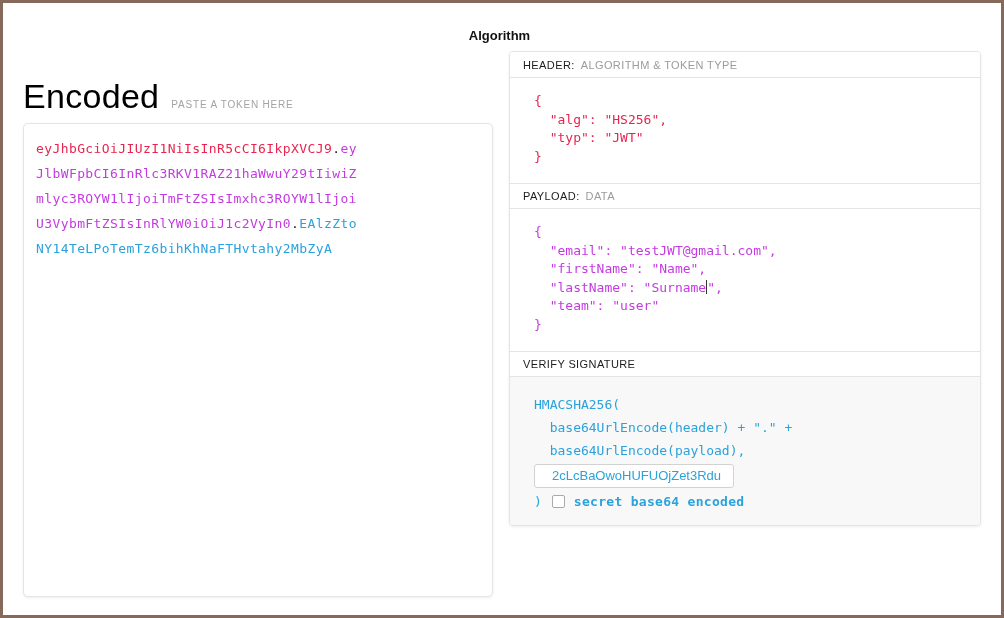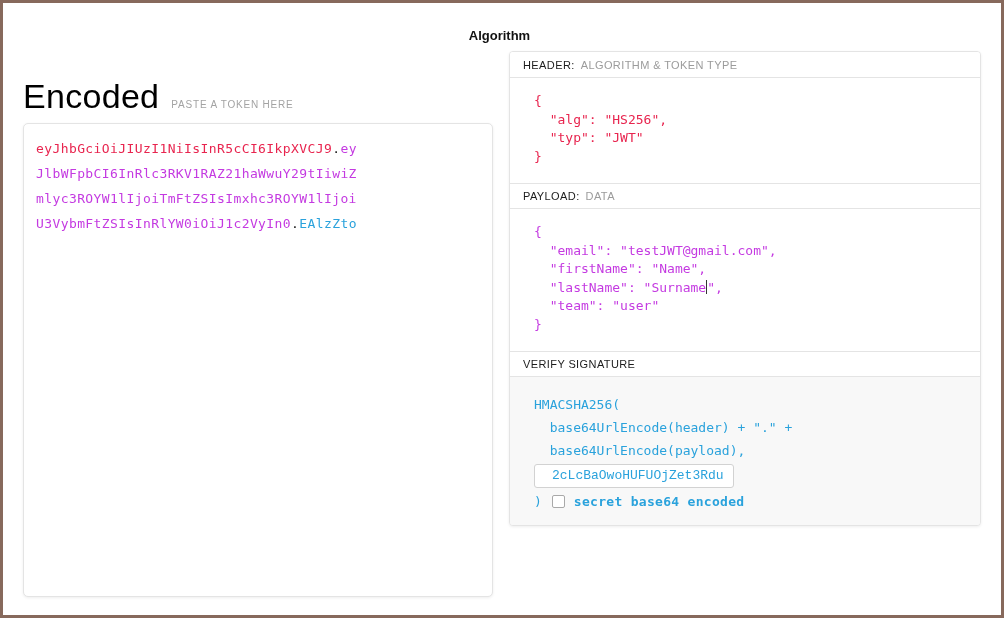--- a/index.html
+++ b/index.html
@@ -107,21 +107,21 @@
   .content-verify .code-line{color:var(--c-signature);line-height:23px;}
   .caret{
     display:inline-block;width:1px;height:14px;
     background:#333;vertical-align:-2px;
   }
   
   .secret-input{
     width:200px;height:24px;
     background:#fff;border:1px solid #d2d2d2;border-radius:3px;
     margin:2px 0 6px;
-    font-family:Liberation Mono, monospace;
+    font-family:Liberation Sans, sans-serif;
     font-size:13px;color:var(--c-signature);
     line-height:22px;
     padding:0 17px;
     overflow:hidden;white-space:nowrap;
     text-align:right;
     cursor:text;
   }
   .verify-bottom{
     display:flex;align-items:center;
     font-family:"DejaVu Sans Mono",monospace;
@@ -151,20 +151,21 @@
     <div class="col-left">
       <div class="col-head">
         <span class="col-title">Encoded</span>
         <span class="col-sub">PASTE A TOKEN HERE</span>
       </div>
       <div class="encoded-box">
           <div class="token-line"><span class="seg-header">eyJhbGciOiJIUzI1NiIsInR5cCI6IkpXVCJ9</span><span class="seg-dot">.</span><span class="seg-payload">ey</span></div>
           <div class="token-line"><span class="seg-payload">JlbWFpbCI6InRlc3RKV1RAZ21haWwuY29tIiwiZ</span></div>
           <div class="token-line"><span class="seg-payload">mlyc3ROYW1lIjoiTmFtZSIsImxhc3ROYW1lIjoi</span></div>
           <div class="token-line"><span class="seg-payload">U3VybmFtZSIsInRlYW0iOiJ1c2VyIn0</span><span class="seg-dot">.</span><span class="seg-signature">EAlzZto</span></div>
+          <div class="token-line"><span class="seg-signature">NY14TeLPoTemTz6bihKhNaFTHvtahy2MbZyA</span></div>
         </div>
     </div>
 
     <div class="col-right">
 
       <div class="decoded-panel">
 
         <div class="section-bar">
           <span class="bar-label">HEADER:</span>
           <span class="bar-sublabel">ALGORITHM &amp; TOKEN TYPE</span>

